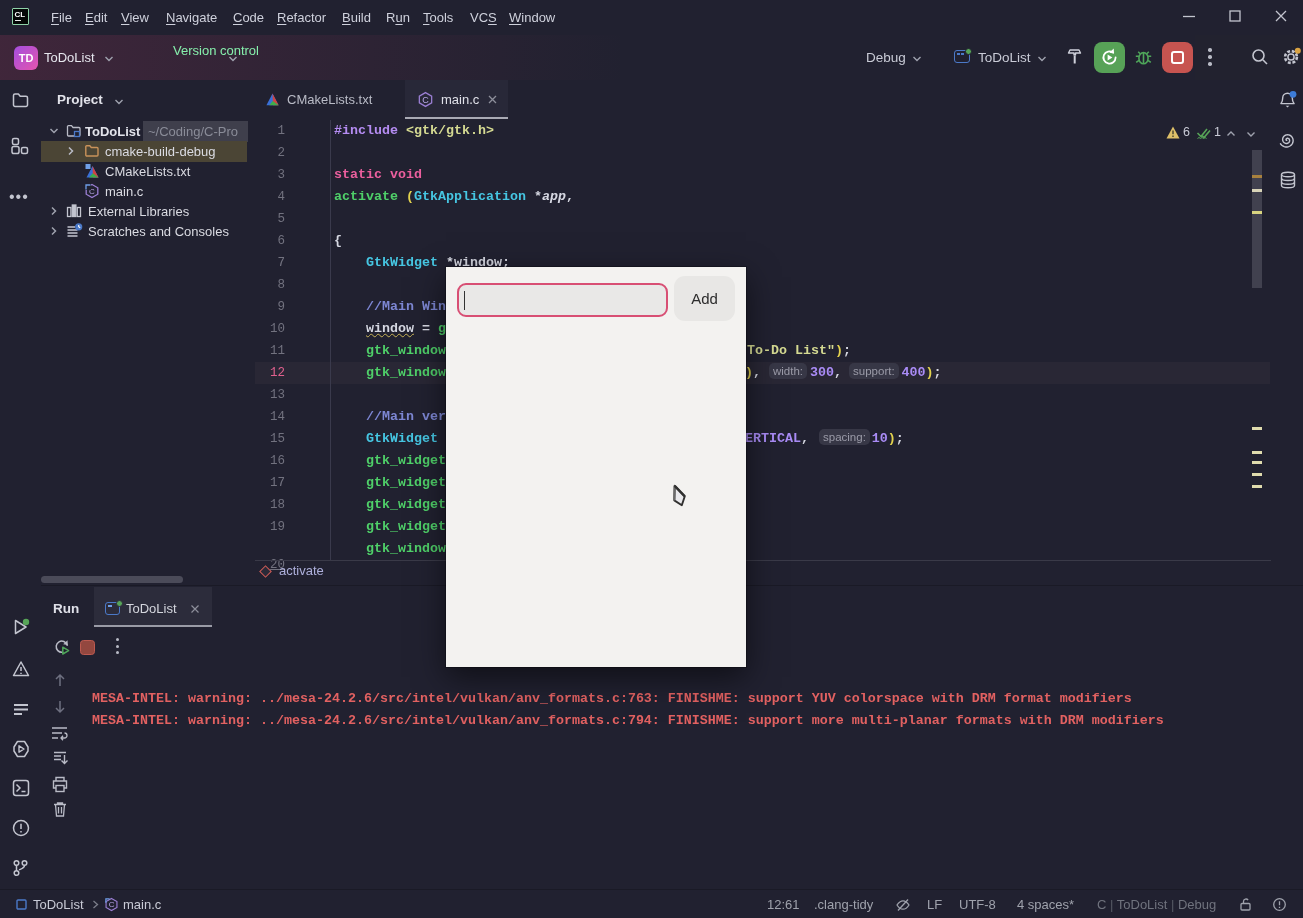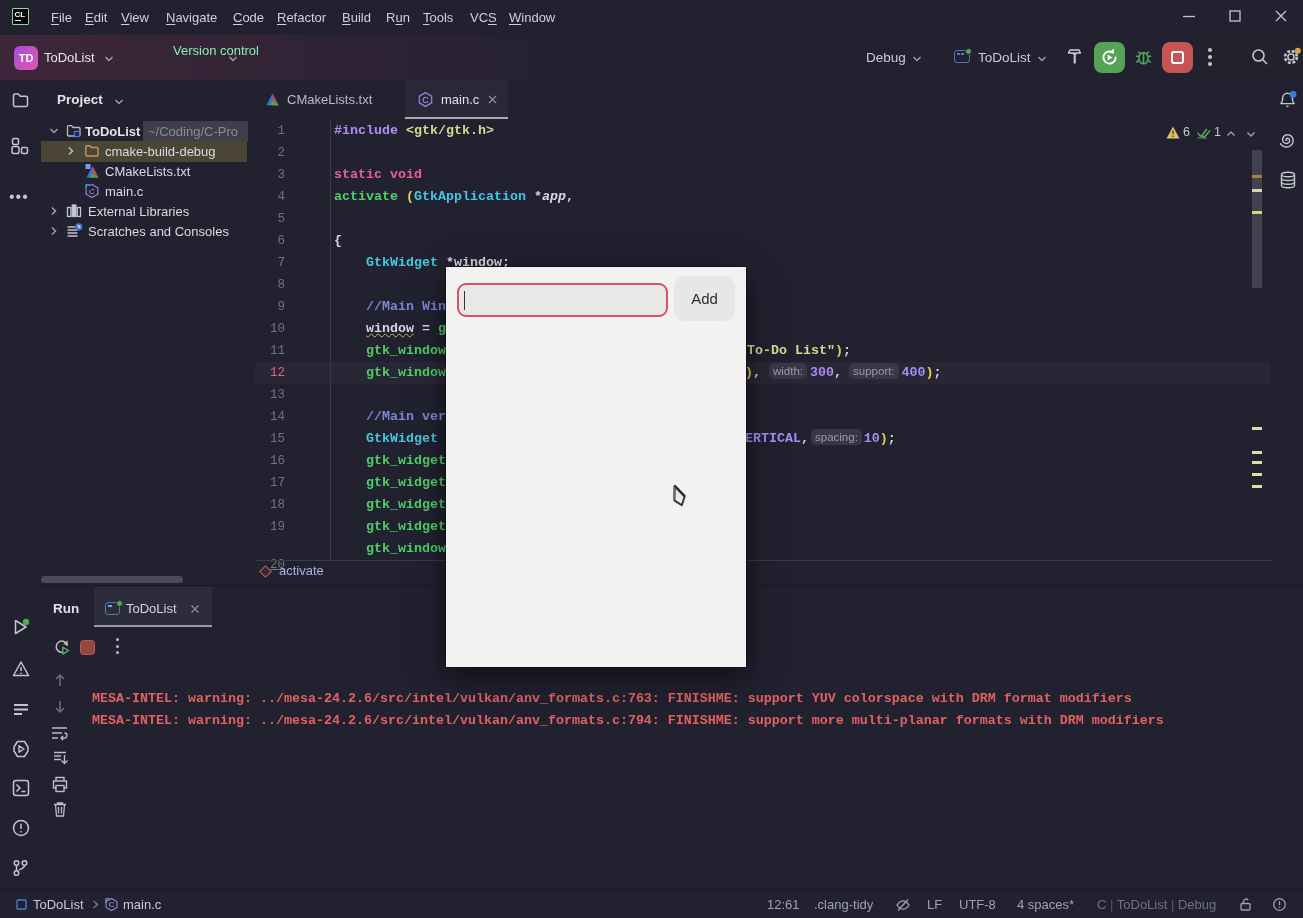--- a/index.html
+++ b/index.html
@@ -332,21 +332,21 @@
   <div class="cl" style="left:79px;top:150px;">{</div>
   <div class="cl" style="left:79px;top:172px;">    <span class="ty">GtkWidget</span> *<span style="border-bottom:1px solid #c8cad4;">window</span>;</div>
   <div class="cl" style="left:79px;top:216px;"><span class="cm">    //Main Window</span></div>
   <div class="cl" style="left:79px;top:238px;">    <span style="text-decoration:underline wavy #c8b458 1px;">window</span> = <span class="fn">gtk_application_window_new</span> <span class="pa">(</span><span class="it">app</span><span class="pa">)</span>;</div>
   <div class="cl" style="left:79px;top:260px;">    <span class="fn">gtk_window_set_title</span> <span class="pa">(</span>GTK_WINDOW <span class="pa">(</span>win</div>
   <div class="cl" style="left:492px;top:260px;"><span class="st">To-Do List"</span><span class="pa">)</span>;</div>
   <div class="cl" style="left:79px;top:282px;">    <span class="fn">gtk_window_set_default_size</span> <span class="pa">(</span>GTK_W</div>
   <div class="cl" style="left:490px;top:282px;"><span class="pa">)</span>,<span class="chip" style="margin-left:8px;">width:</span><span class="nu" style="margin-left:3px;">300</span>,<span class="chip" style="margin-left:7px;">support:</span><span class="nu" style="margin-left:3px;">400</span><span class="pa">)</span>;</div>
   <div class="cl" style="left:79px;top:326px;"><span class="cm">    //Main vertical box</span></div>
   <div class="cl" style="left:79px;top:348px;">    <span class="ty">GtkWidget</span> *vbox = <span class="fn">gtk_box_new</span> <span class="pa">(</span>GTK_OR</div>
-  <div class="cl" style="left:490px;top:348px;"><span class="nu">ERTICAL</span>,<span class="chip" style="margin-left:2px;">spacing:</span><span class="nu" style="margin-left:2px;">10</span><span class="pa">)</span>;</div>
+  <div class="cl" style="left:490px;top:348px;"><span class="nu">ERTICAL</span>,<span class="chip" style="margin-left:10px;">spacing:</span><span class="nu" style="margin-left:2px;">10</span><span class="pa">)</span>;</div>
   <div class="cl" style="left:79px;top:370px;">    <span class="fn">gtk_widget_set_halign</span> <span class="pa">(</span>vbox, GTK</div>
   <div class="cl" style="left:79px;top:392px;">    <span class="fn">gtk_widget_set_valign</span> <span class="pa">(</span>vbox, GTK</div>
   <div class="cl" style="left:79px;top:414px;">    <span class="fn">gtk_widget_set_margin_top</span> <span class="pa">(</span>vbox</div>
   <div class="cl" style="left:79px;top:436px;">    <span class="fn">gtk_widget_set_margin_bottom</span> <span class="pa">(</span>v</div>
   <div class="cl" style="left:79px;top:458px;">    <span class="fn">gtk_window_set_child</span> <span class="pa">(</span>GTK_WINDO</div>
 
   <div class="abs" style="left:997px;top:70px;width:10px;height:138px;background:#41414f;"></div>
   <div class="abs" style="left:997px;top:95px;width:10px;height:3px;background:#a8813e;"></div>
   <div class="abs" style="left:997px;top:109px;width:10px;height:3px;background:#d8d4b8;"></div>
   <div class="abs" style="left:997px;top:131px;width:10px;height:3px;background:#d8d480;"></div>

